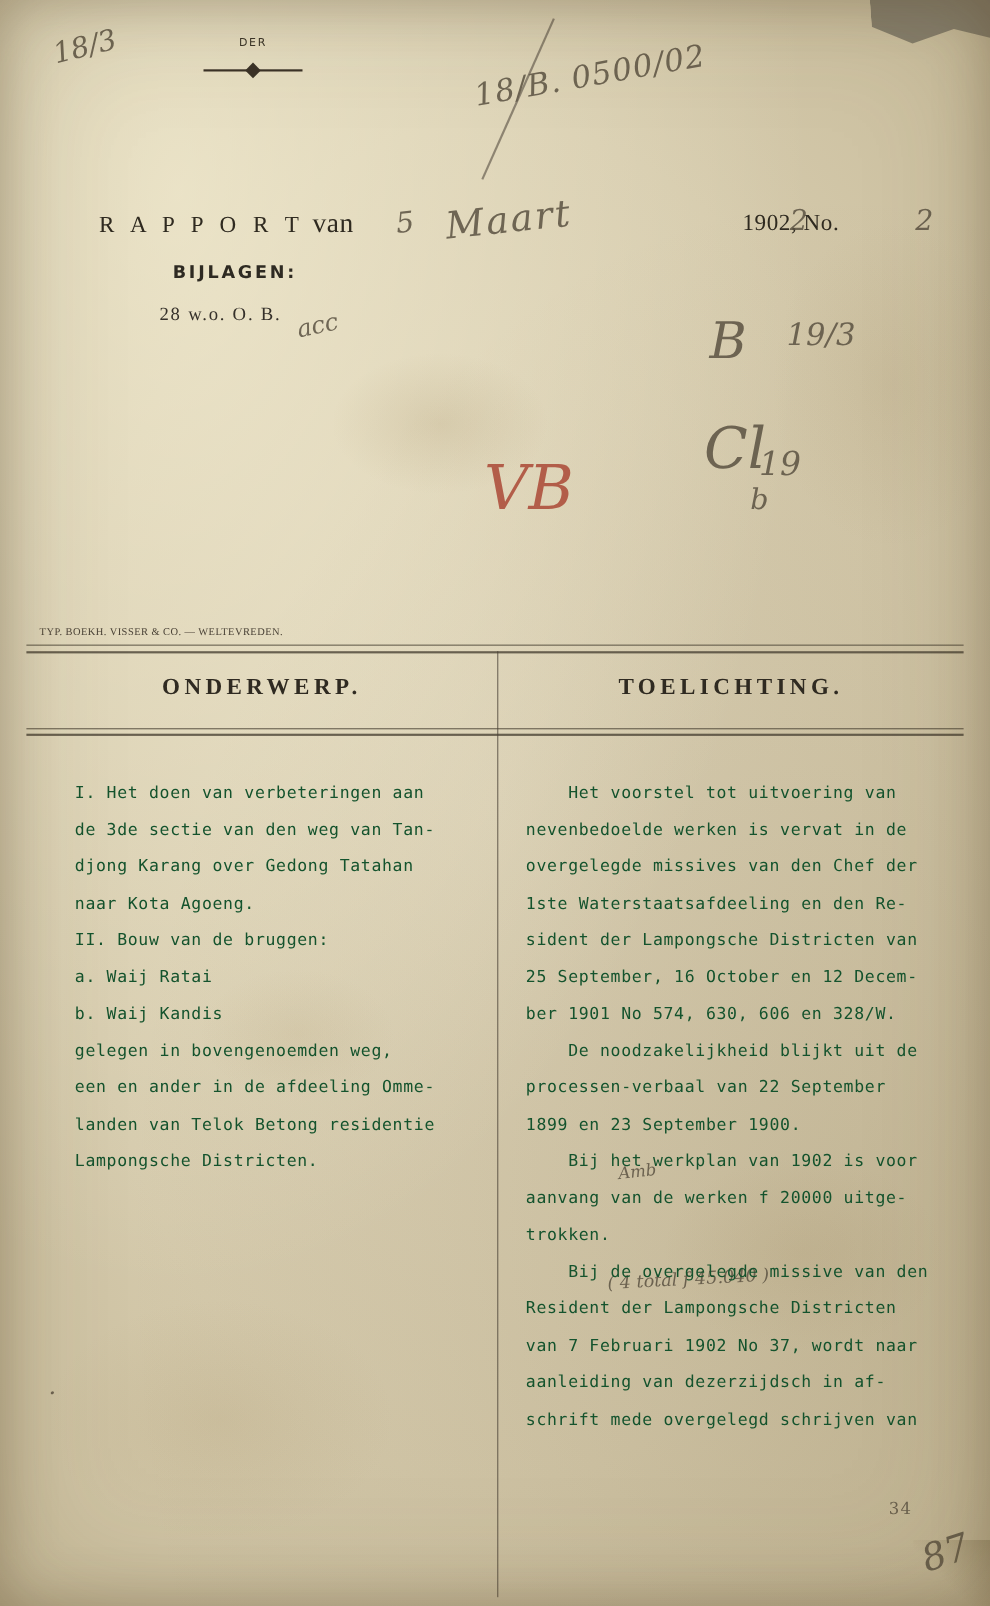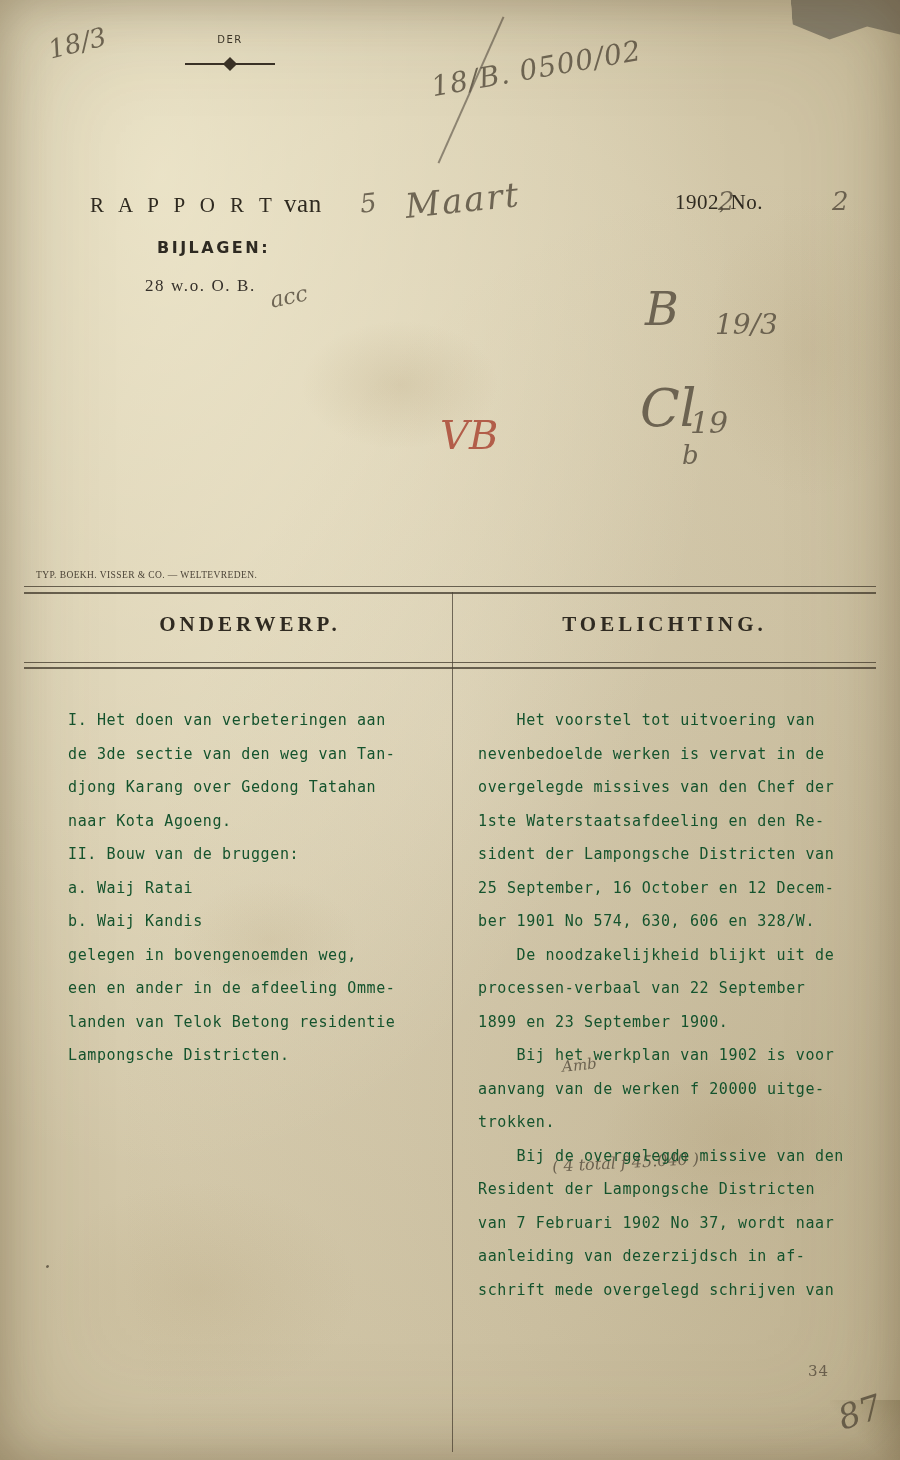--- a/index.html
+++ b/index.html
@@ -178,25 +178,25 @@
     background: #6a6152;
     transform: rotate(24deg);
     opacity: 0.7;
   }
   .hw-date-day { left: 360px; top: 188px; font-size: 26px; transform: rotate(-6deg); }
   .hw-month { left: 405px; top: 180px; font-size: 34px; transform: rotate(-6deg); letter-spacing: 2px; }
   .hw-year-tail { left: 718px; top: 186px; font-size: 26px; }
   .hw-no { left: 832px; top: 186px; font-size: 26px; }
   .hw-acc { left: 270px; top: 284px; font-size: 22px; transform: rotate(-12deg); }
   .hw-b-19 { left: 645px; top: 282px; font-size: 46px; }
-  .hw-19-3 { left: 715px; top: 288px; font-size: 28px; margin-top: 20px; }
+  .hw-19-3 { left: 715px; top: 288px; font-size: 28px; }
   .hw-paraf { left: 640px; top: 378px; font-size: 52px; }
   .hw-paraf2 { left: 690px; top: 405px; font-size: 30px; }
   .hw-paraf3 { left: 682px; top: 440px; font-size: 26px; }
-  .hw-vb-red { left: 440px; top: 412px; font-size: 40px; font-style: italic; }
+  .hw-vb-red { left: 440px; top: 412px; font-size: 56px; font-style: italic; }
   .hw-27 { left: 808px; top: 1362px; font-size: 15px; font-style: normal; letter-spacing: 1px; }
   .hw-bottom-right { left: 838px; top: 1392px; font-size: 34px; transform: rotate(-18deg); }
   .hw-dot-left { left: 44px; top: 1248px; font-size: 22px; }
   .hw-insert-1 { left: 562px; top: 1056px; font-size: 15px; transform: rotate(-6deg); }
   .hw-insert-2 { left: 552px; top: 1153px; font-size: 16px; transform: rotate(-3deg); }
 
   
   .printer-credit {
     position: absolute;
     left: 36px;
@@ -231,21 +231,21 @@
   }
   .col-head {
     position: absolute;
     top: 612px;
     font-family: "Liberation Serif", serif;
     font-weight: bold;
     font-size: 21px;
     letter-spacing: 4px;
     color: #2f2a21;
   }
-  .col-head.left { left: 36px; width: 428px; text-align: center; }
+  .col-head.left { left: 24px; width: 428px; text-align: center; }
   .col-head.right { left: 453px; width: 423px; text-align: center; }
 
   .col-body {
     position: absolute;
     top: 704px;
     font-family: "DejaVu Sans Mono", monospace;
     font-size: 15px;
     line-height: 33.5px;
     color: #14532d;
     letter-spacing: 0.6px;

